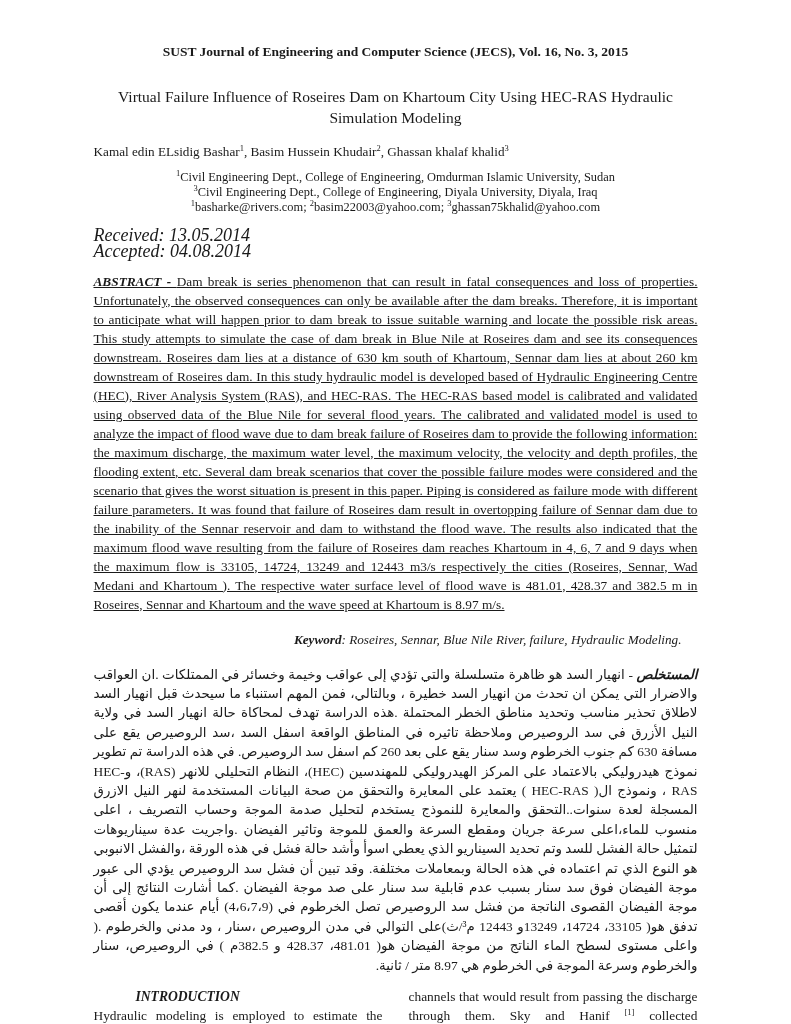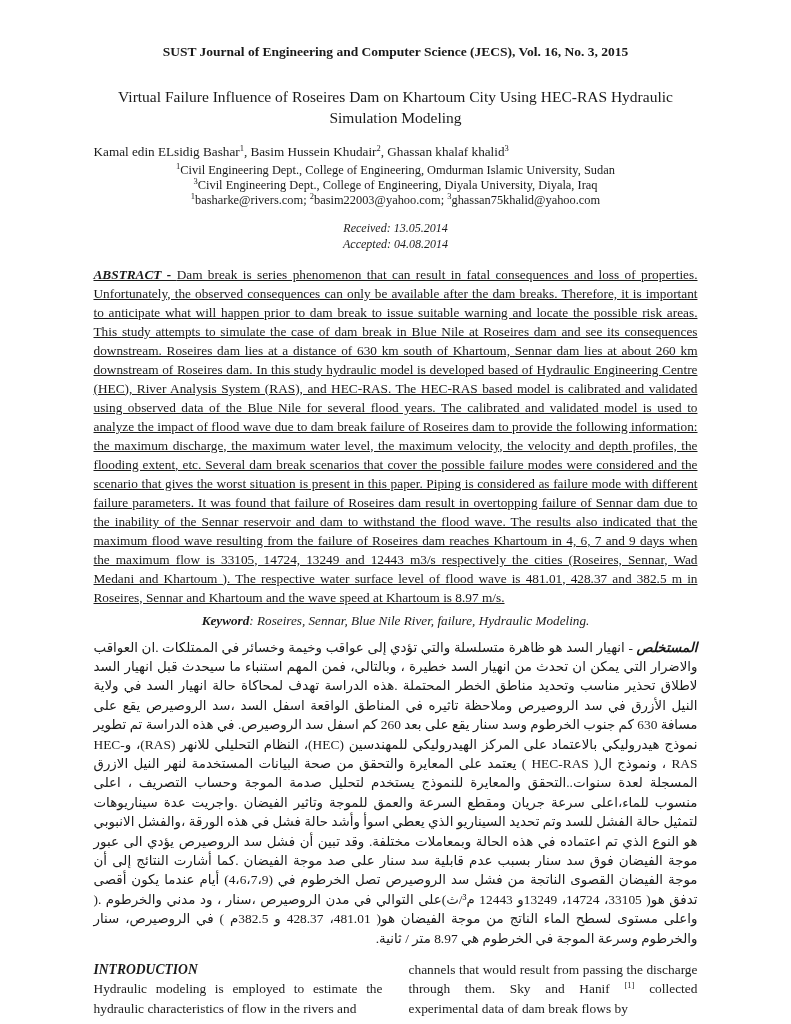--- a/index.html
+++ b/index.html
@@ -30,46 +30,45 @@
     line-height: 21px;
   }
   .authors {
     margin-top: 15px;
     text-align: left;
     font-size: 13.2px;
     line-height: 17px;
   }
   sup { font-size: 8.5px; line-height: 0; }
   .affiliations {
-    margin-top: 3px;
+    margin-top: 10px;
     text-align: center;
     font-size: 12.4px;
     line-height: 15.2px;
   }
   .dates {
     margin-top: 11px;
-    text-align: center;
     font-style: italic;
-    font-size: 12px;
+    font-size: 18px;
     line-height: 16px;
   }
   .abstract {
     margin: 13px 0 0 0;
     text-align: justify;
     font-size: 13.3px;
     line-height: 19px;
     text-decoration: underline;
   }
   .lead-bi { font-weight: bold; font-style: italic; }
   .keywords {
-    margin: 4px;
+    margin: 16px;
     font-style: italic;
     font-size: 13.2px;
     line-height: 19px;
-    text-align: center;
+    text-align: right;
   }
   .keywords .lead-bi { font-weight: bold; }
   .arabic {
     margin: 8px 0 0 0;
     direction: rtl;
     text-align: justify;
     font-size: 13.4px;
     line-height: 19.4px;
     font-family: "Liberation Serif", "DejaVu Sans", serif;
   }
@@ -83,20 +82,21 @@
     width: 289px;
     text-align: justify;
     font-size: 13.4px;
     line-height: 19.2px;
   }
   .intro-heading {
     font-weight: bold;
     font-style: italic;
     font-size: 13.6px;
     line-height: 19.2px;
+    margin-left: 42px;
   }
 </style>
 </head>
 <body>
 
 <div class="page">
   <div class="content">
 
     <div class="journal-header">SUST Journal of Engineering and Computer Science (JECS), Vol. 16, No. 3, 2015</div>
 

